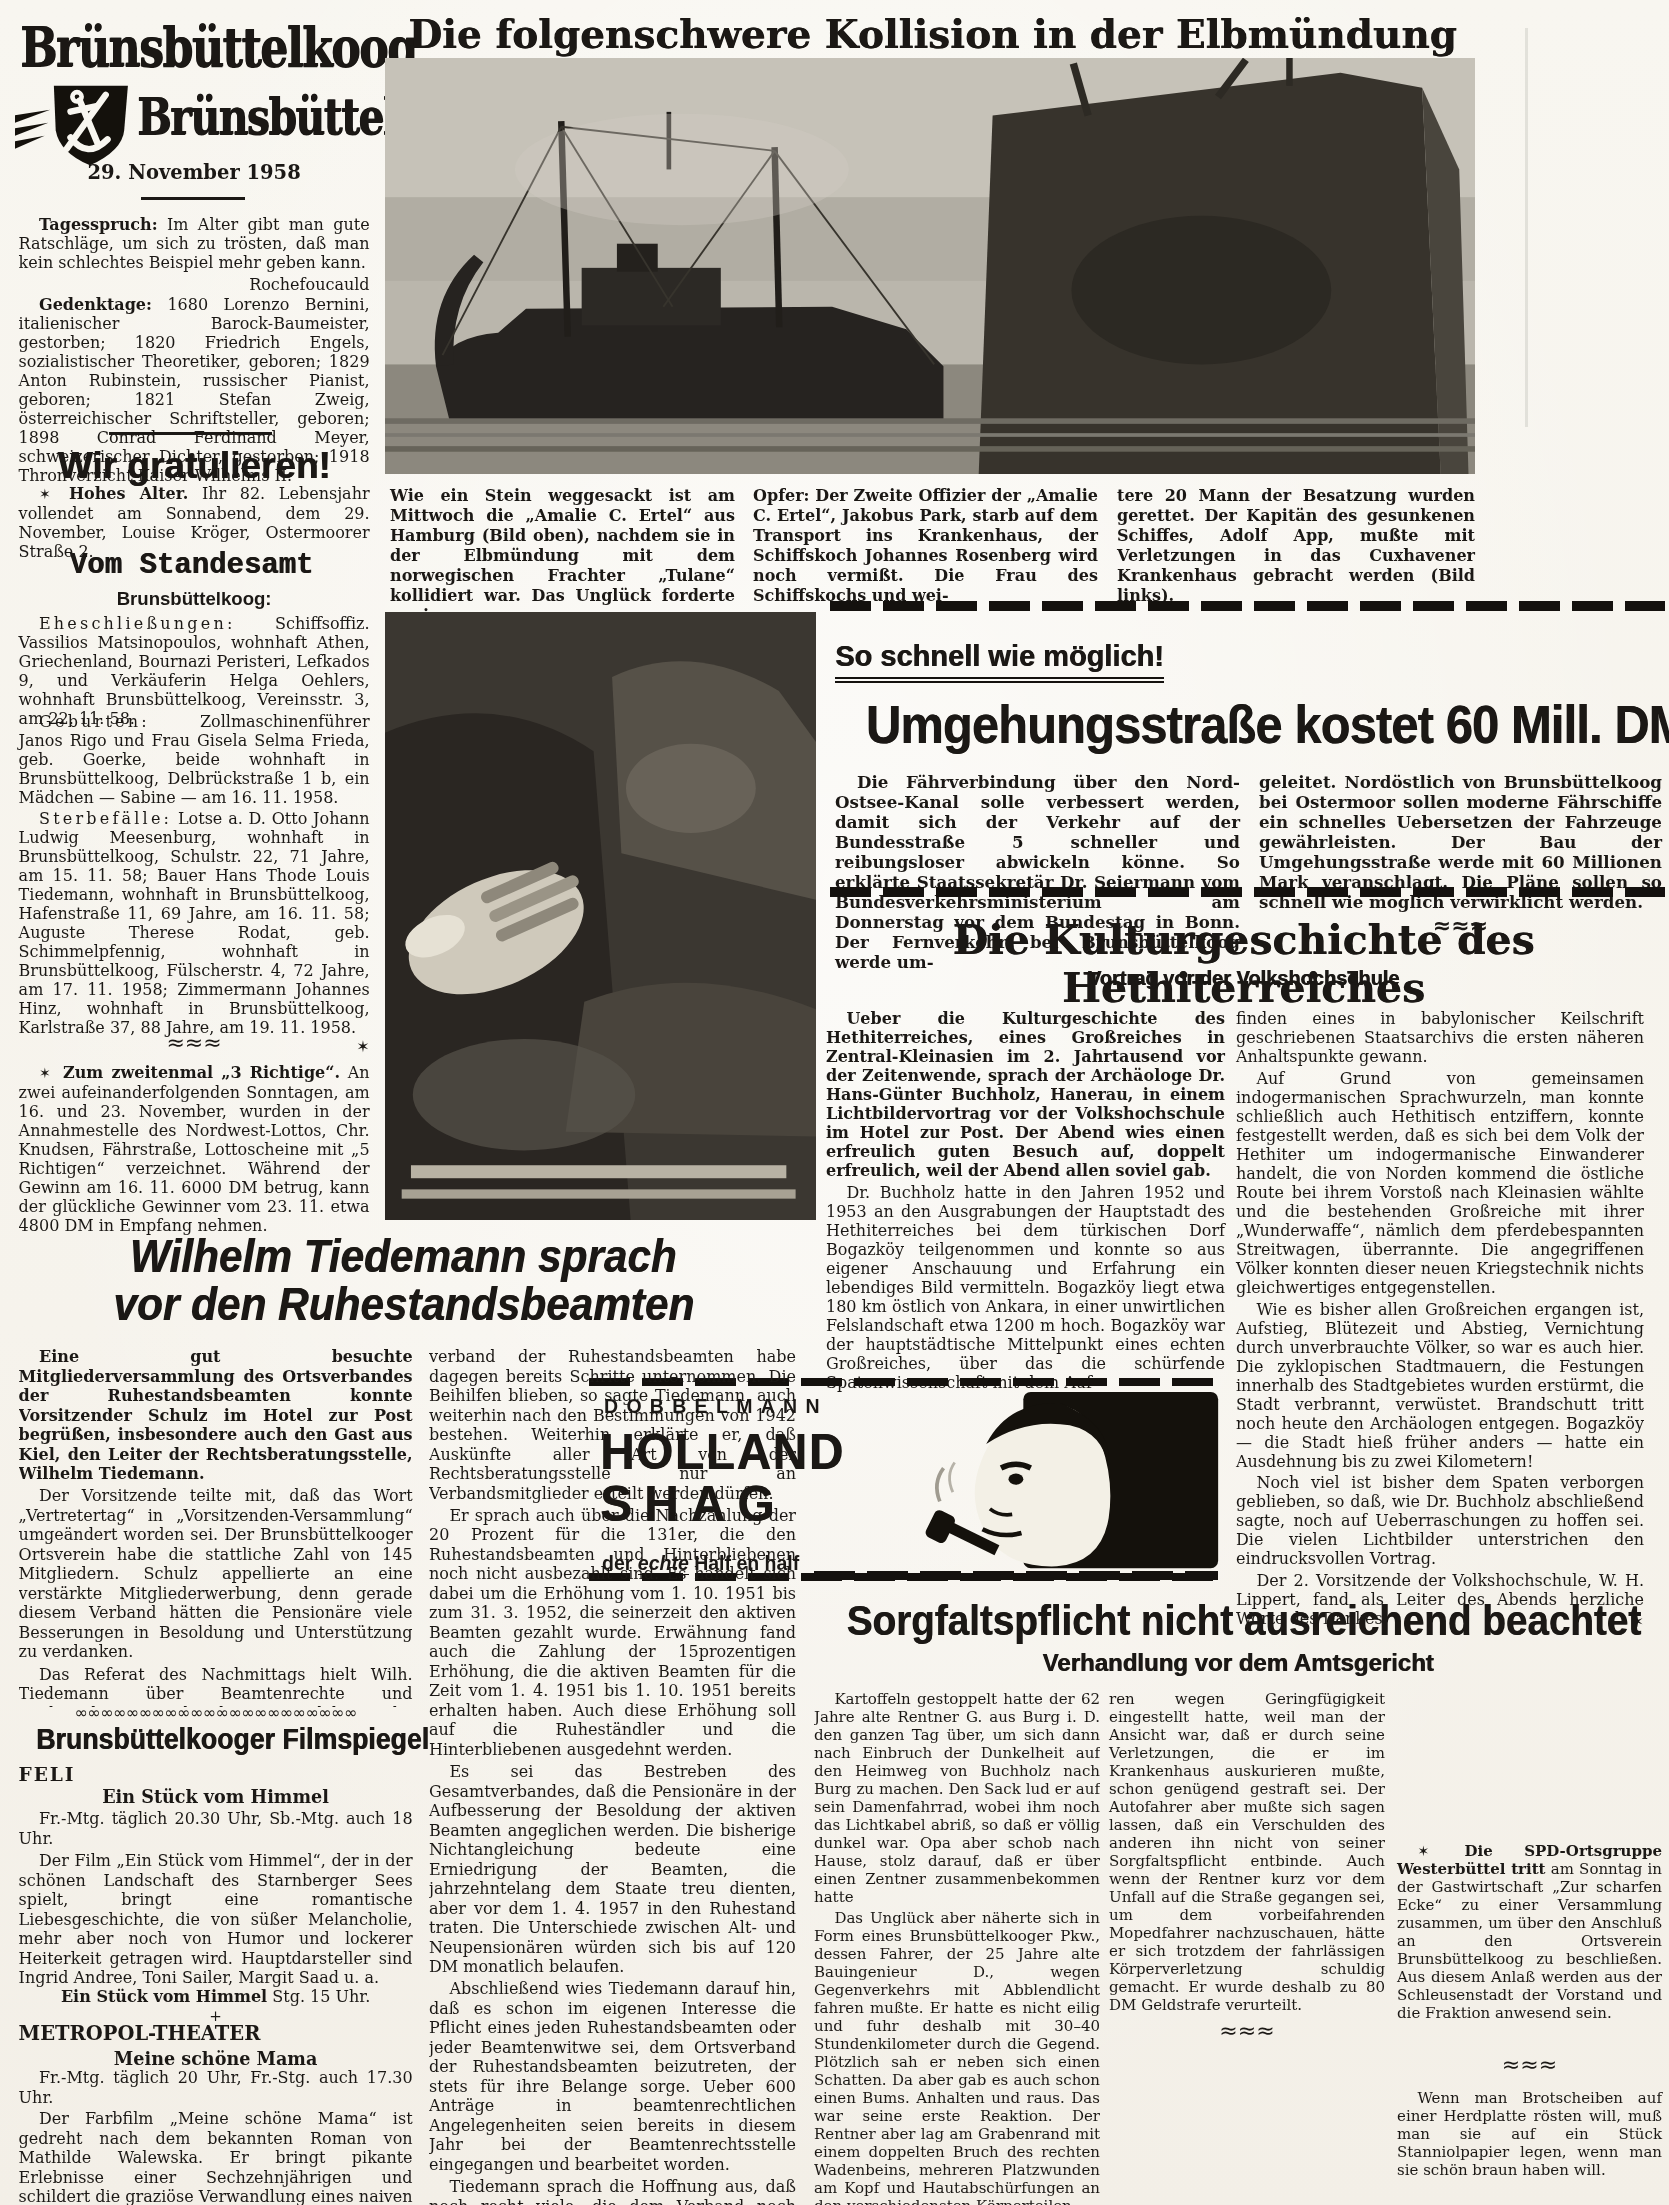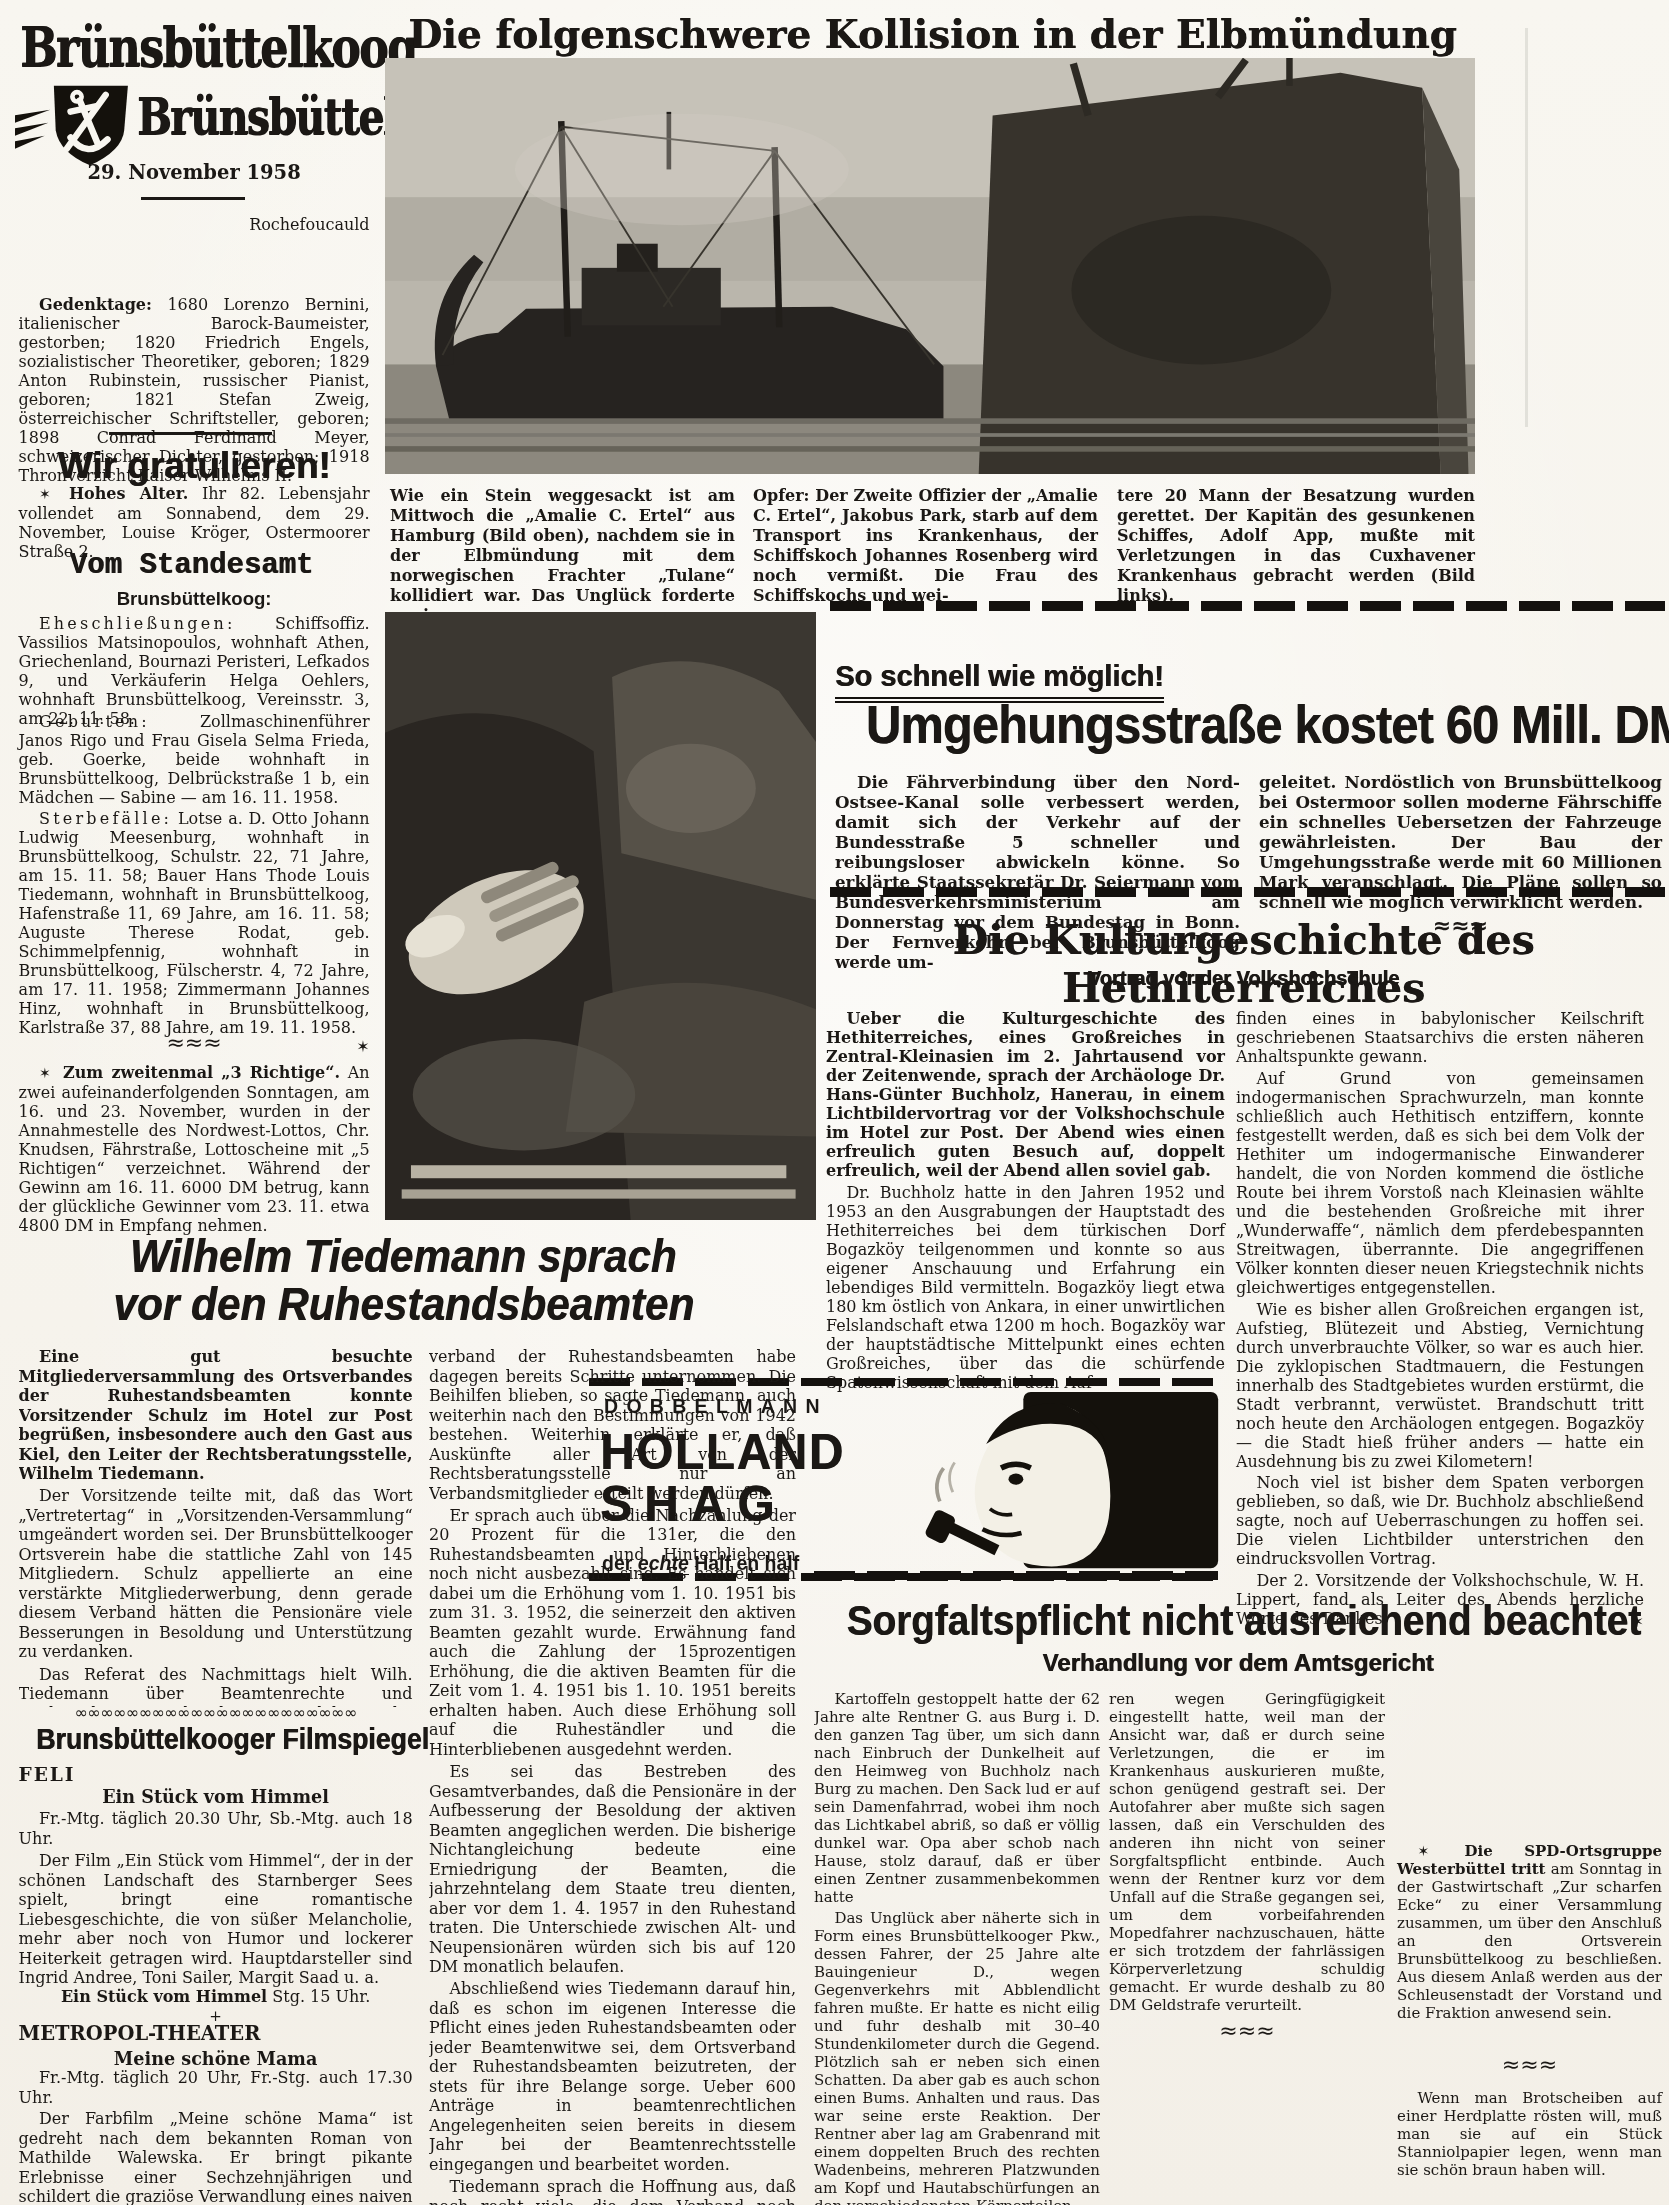--- a/index.html
+++ b/index.html
@@ -25,21 +25,21 @@
   .squig{font-size:22px;line-height:15px;letter-spacing:0px;text-align:center;font-family:"DejaVu Sans",sans-serif;}
   .braid{font-size:16px;letter-spacing:-0.5px;line-height:15px;overflow:hidden;white-space:nowrap;text-align:center;font-family:"DejaVu Sans",sans-serif;}
   .star{font-size:14px;padding-right:4.6px;font-family:"DejaVu Sans",sans-serif;}
   .star-end{float:right;font-family:"DejaVu Sans",sans-serif;}
   .mast{font-weight:700;letter-spacing:-1.9px;transform:scaleX(.82);transform-origin:left top;white-space:nowrap;
         text-shadow:0.9px 0 currentColor, 0 0.9px currentColor;}
   .headline-serif{font-weight:700;text-shadow:0.5px 0 currentColor;}
   .headline-sans{font-family:"Liberation Sans","DejaVu Sans",sans-serif;font-weight:700;
         text-shadow:0.7px 0 currentColor;}
   .condc{display:inline-block;transform:scaleX(.92);transform-origin:center top;white-space:nowrap;}
-  .kicker{display:inline-block;border-bottom:6.5px double #14110e;padding-bottom:3.7px;white-space:nowrap;margin-top:20px;}
+  .kicker{display:inline-block;border-bottom:6.5px double #14110e;padding-bottom:3.7px;white-space:nowrap;}
   .crease{background:rgba(40,36,30,.10);}
   .photo{display:block;}
 </style>
 </head>
 <body>
 
 <div class="page">
 
   <div class="abs" style="left:20.4px;top:15px;width:352px;height:186px;">
     <div class="mast" style="font-size:54px;">Brünsbüttelkoog</div>
@@ -55,20 +55,24 @@
         <circle cx="67" cy="16" r="5" stroke-width="5"></circle>
         <line x1="98" y1="14" x2="56" y2="72"></line>
       </g>
     </svg>
     <div class="mast abs" style="left:117px;top:72px;font-size:50px;">Brünsbüttel</div>
   </div>
   <div class="abs center" style="left:18.6px;top:161px;width:351px;font-weight:700;font-size:19.5px;">29. November 1958</div>
   <div class="abs hrule" style="left:141px;top:197px;width:104px;"></div>
 
   <div class="abs txt" style="left:18.6px;top:215px;width:351px;">
+    <p class="noind" style="text-indent:20.4px;">
+      <b>Tagesspruch:</b>
+      <span>Im Alter gibt man gute Ratschläge, um sich zu trösten, daß man kein schlechtes Beispiel mehr geben kann.</span>
+    </p>
     <div class="right">Rochefoucauld</div>
   </div>
 
   <div class="abs txt" style="left:18.6px;top:295px;width:351px;">
     <p>
       <b>Gedenktage:</b>
       <span>1680 Lorenzo Bernini, italienischer Barock-Baumeister, gestorben; 1820 Friedrich Engels, sozialistischer Theoretiker, geboren; 1829 Anton Rubinstein, russischer Pianist, geboren; 1821 Stefan Zweig, österreichischer Schriftsteller, geboren; 1898 Conrad Ferdinand Meyer, schweizerischer Dichter, gestorben; 1918 Thronverzicht Kaiser Wilhelms II.</span>
     </p>
   </div>
 

